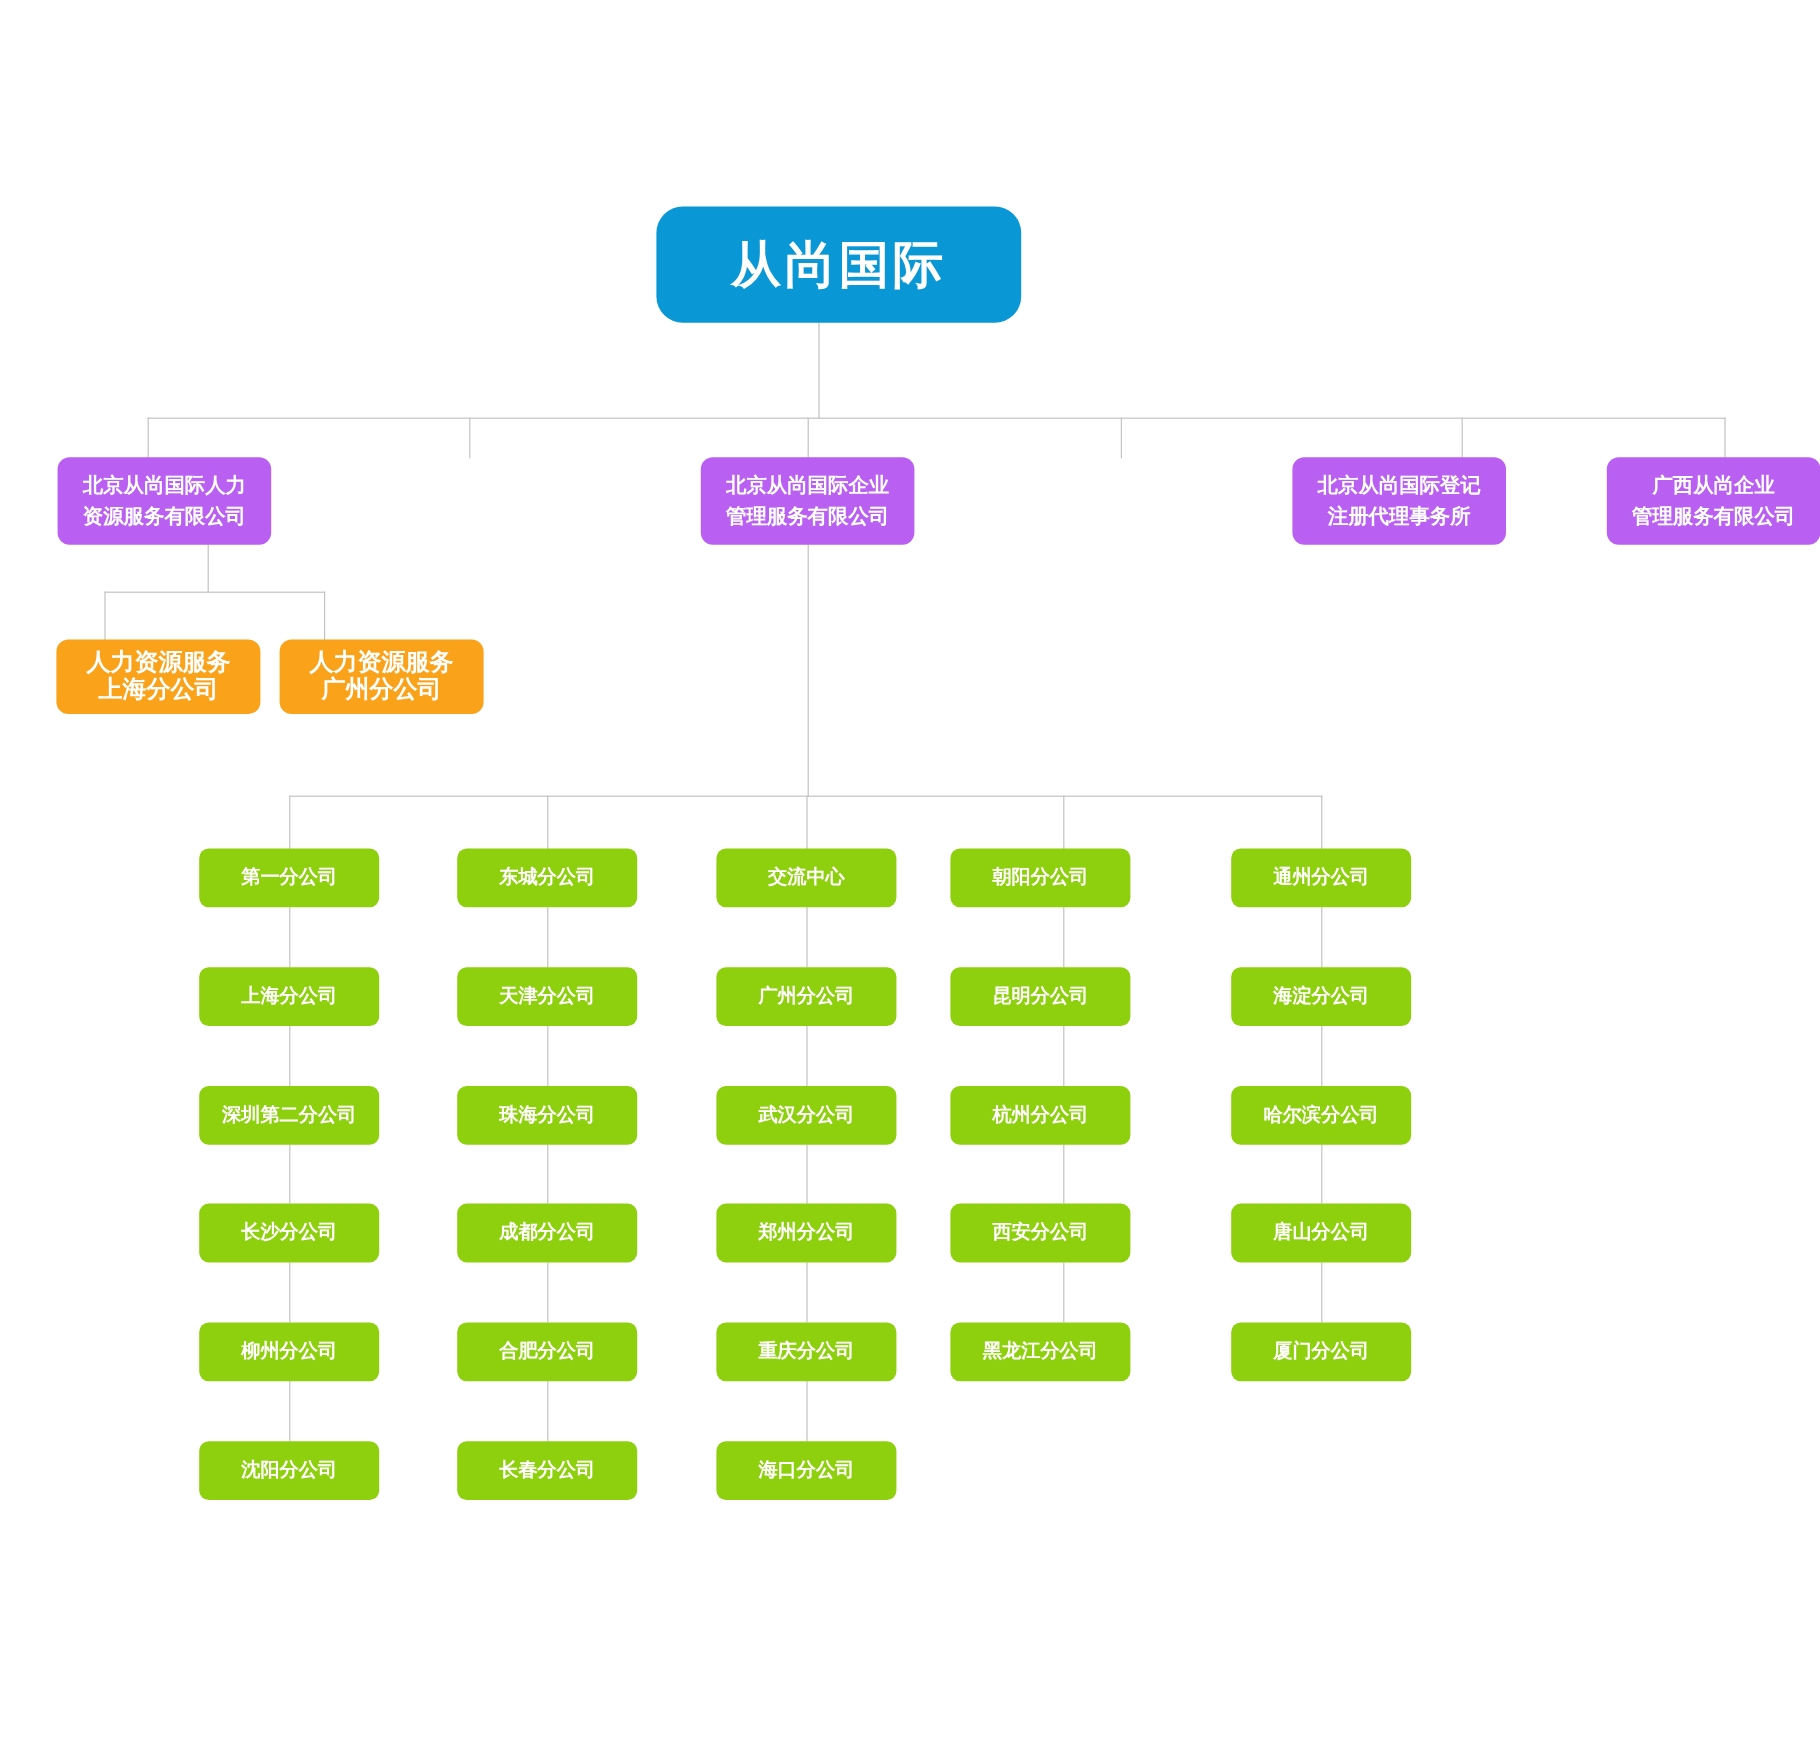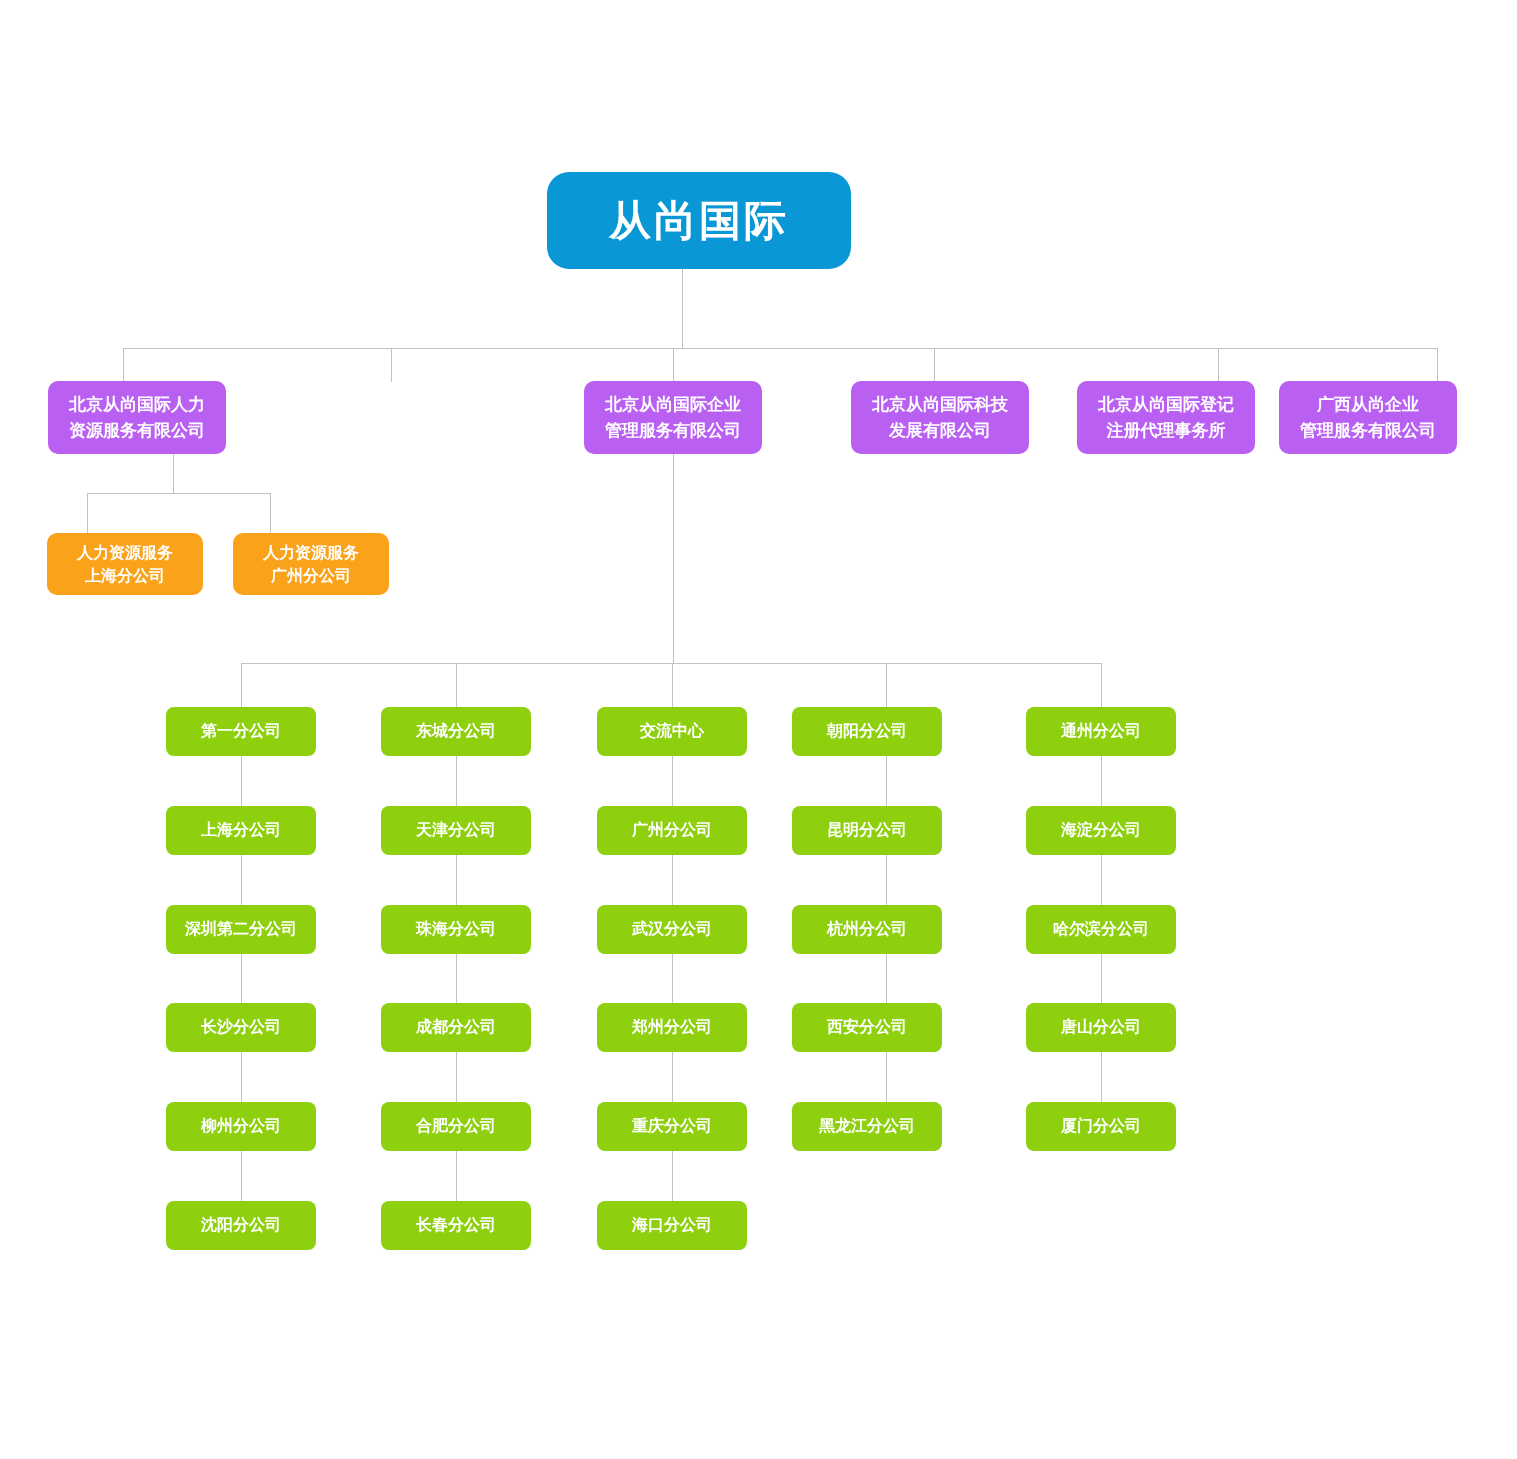--- a/index.html
+++ b/index.html
@@ -40,33 +40,33 @@
     letter-spacing: 3px;
   }
   .purple {
     top: 381px; width: 178px; height: 73px;
     background: #b95ff2;
     border-radius: 10px;
     font-size: 17px;
     line-height: 26px;
   }
   .orange {
-    top: 533px; width: 156px; height: 62px;
+    top: 533px; width: 170px; height: 62px;
     background: #f9a21a;
     border-radius: 10px;
-    font-size: 16px;
+    font-size: 20px;
     line-height: 23px;
   }
   .green {
     width: 150px; height: 49px;
     background: #8ed00e;
     border-radius: 8px;
     font-size: 16px;
   }
-  .p1{left:48px}.p2{left:316px}.p3{left:584px}.p4{left:851px}.p5{left:1077px}.p6{left:1279px}
+  .p1{left:48px}.p2{left:316px}.p3{left:584px}.p4{left:851px}.p5{left:1077px}.p6{left:1339px}
   .o1{left:47px}.o2{left:233px}
   .c1{left:166px}.c2{left:381px}.c3{left:597px}.c4{left:792px}.c5{left:1026px}
   .r1{top:707px}.r2{top:806px}.r3{top:905px}.r4{top:1003px}.r5{top:1102px}.r6{top:1201px}
 </style>
 </head>
 <body>
 
 <div class="canvas">
 
   <div id="connectors">
@@ -113,22 +113,20 @@
       <div class="line" style="left: 1101px; top: 954px; width: 1px; height: 49px;"></div>
       <div class="line" style="left: 1101px; top: 1052px; width: 1px; height: 50px;"></div>
     </div>
 
   <div class="node purple p1">北京从尚国际人力
 资源服务有限公司</div>
 
   <div class="node root">从尚国际</div>
   <div class="node purple p3">北京从尚国际企业
 管理服务有限公司</div>
-  <div class="node purple p4">北京从尚国际科技
-发展有限公司</div>
   <div class="node purple p5">北京从尚国际登记
 注册代理事务所</div>
   <div class="node purple p6">广西从尚企业
 管理服务有限公司</div>
 
   <div class="node orange o1">人力资源服务
 上海分公司</div>
   <div class="node orange o2">人力资源服务
 广州分公司</div>
 

